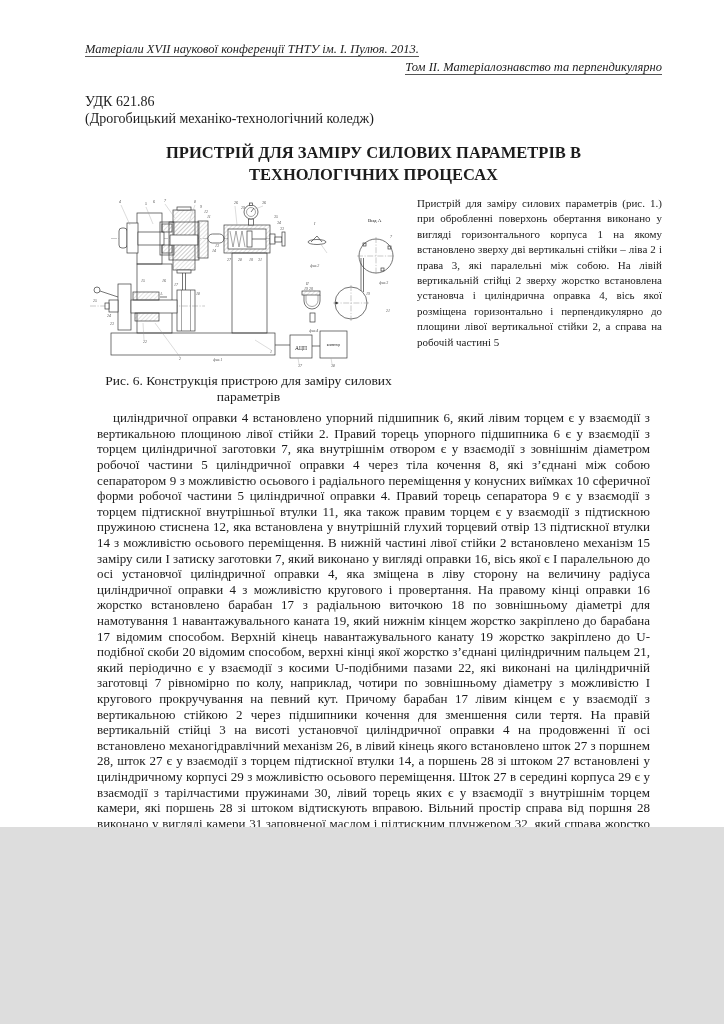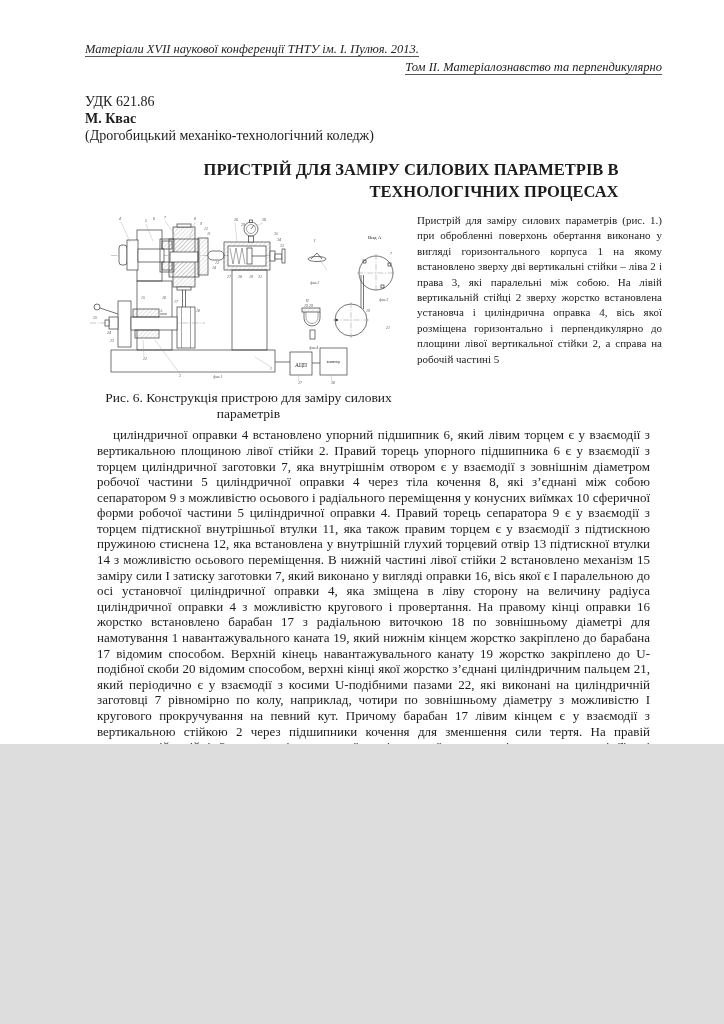--- a/index.html
+++ b/index.html
@@ -1,30 +1,30 @@
 <!DOCTYPE html>
 <html><head>
 <meta charset="utf-8">
 <style>
   html,body{margin:0;padding:0;background:#ddd;}
-  .page{position:relative;width:724px;height:744px;background:#ffffff;
+  .page{position:relative;width:724px;height:827px;background:#ffffff;
         font-family:"Liberation Serif",serif;color:#1c1c1c;overflow:hidden;}
   .margins{position:absolute;left:85px;top:40px;width:577px;}
 
   
   .rh{font-style:italic;font-size:12.5px;color:#222;line-height:1.45;}
   .rh .u{border-bottom:1px solid #555;padding-bottom:0px;}
   .rh-line2{text-align:right;}
 
   
   .meta{margin-top:17px;font-size:14px;line-height:1.22;}
   .meta .author{font-weight:bold;}
 
   
-  h1{font-size:16.5px;font-weight:bold;text-align:right;line-height:1.32;
+  h1{font-size:16.5px;font-weight:bold;text-align:center;line-height:1.32;
      max-width:490px;margin:15px auto 10px auto;}
 
   
   .content{margin-top:2px;}
   .figure-block{float:left;width:327px;margin:2px 5px 0 0;}
   .figure-block svg{display:block;width:325px;height:172px;}
   .fig-caption{text-align:center;font-size:13.5px;line-height:1.16;margin-top:3px;color:#1c1c1c;}
 
   .intro{margin:0;font-size:11px;line-height:15.4px;text-align:justify;}
   .continuation{clear:left;margin:12px;padding-top:6px;font-size:13px;line-height:15.6px;
@@ -54,21 +54,20 @@
       <div class="rh-line1">
         <span class="u">Матеріали XVII наукової конференції ТНТУ ім. І. Пулюя. 2013.</span>
       </div>
       <div class="rh-line2">
         <span class="u">Том ІІ. Матеріалознавство та перпендикулярно</span>
       </div>
     </div>
 
     <div class="meta">
       <div>УДК 621.86</div>
-      <div class="author">М. Квас</div>
       <div>(Дрогобицький механіко-технологічний коледж)</div>
     </div>
 
     <h1>ПРИСТРІЙ ДЛЯ ЗАМІРУ СИЛОВИХ ПАРАМЕТРІВ В ТЕХНОЛОГІЧНИХ ПРОЦЕСАХ</h1>
 
     <div class="content">
 
       <div class="figure-block">
         <svg viewBox="0 0 325 172" xmlns="http://www.w3.org/2000/svg">
           <defs>

